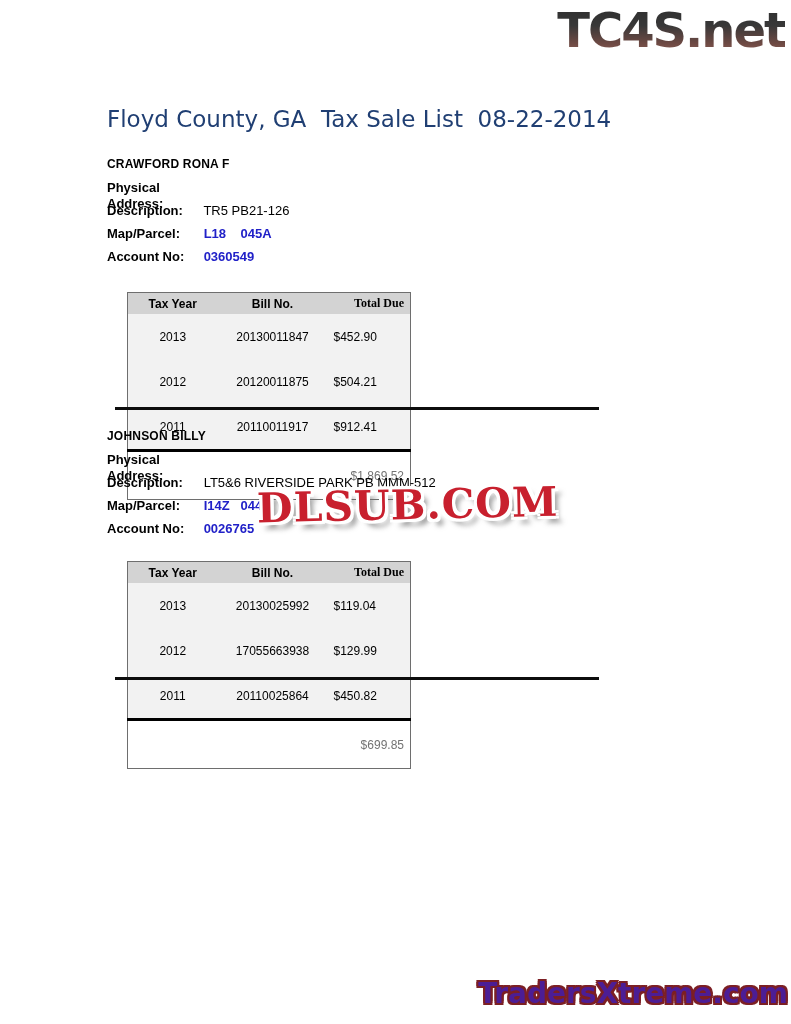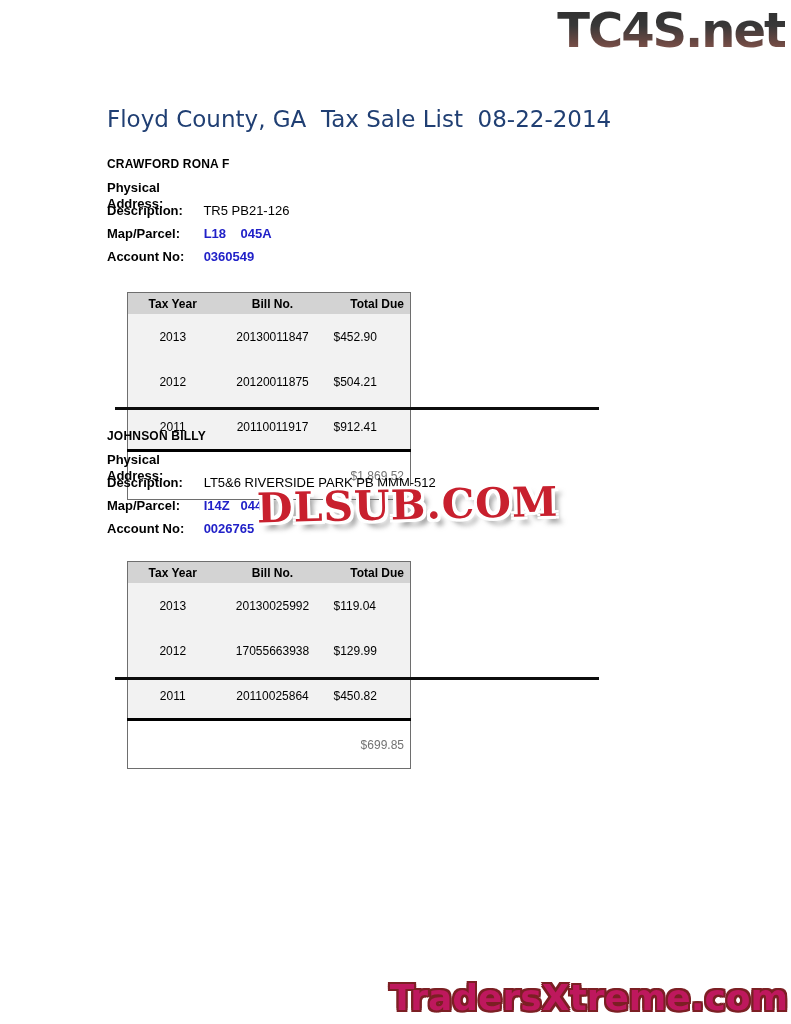--- a/index.html
+++ b/index.html
@@ -29,21 +29,21 @@
     transform:rotate(-1.3deg);
     text-shadow:
       -3px -3px 0 #fff, 3px -3px 0 #fff, -3px 3px 0 #fff, 3px 3px 0 #fff,
       -3px  0   0 #fff, 3px  0   0 #fff,  0 -3px 0 #fff, 0  3px 0 #fff,
       6px 7px 5px rgba(110,110,110,.65);
     z-index:5;
   }
   .wm-traders{
     position:absolute;top:977px;right:3px;
     font-family:"DejaVu Sans",sans-serif;font-weight:bold;
-    font-size:36px;letter-spacing:0;color:#be185d;
+    font-size:28px;letter-spacing:0;color:#4c1d95;
     text-shadow:
       -2px -2px 0 #7c1f24, 2px -2px 0 #7c1f24, -2px 2px 0 #7c1f24, 2px 2px 0 #7c1f24,
       -2px  0   0 #7c1f24, 2px  0   0 #7c1f24,  0 -2px 0 #7c1f24, 0  2px 0 #7c1f24,
       -5px -5px 3px #fff, 5px -5px 3px #fff, -5px 5px 3px #fff, 5px 5px 3px #fff,
        0 -5px 3px #fff, 0 5px 3px #fff, -5px 0 3px #fff, 5px 0 3px #fff;
   }
 
   
   .title{
     position:absolute;left:107px;top:106px;margin:0;
@@ -63,21 +63,21 @@
   table.taxtable{
     position:absolute;left:127px;border-collapse:collapse;table-layout:fixed;
     width:283px;font-size:12px;border:1px solid #6e6e6e;background:#f2f2f2;
   }
   table.taxtable col.c-year{width:90px;}
   table.taxtable col.c-bill{width:110px;}
   table.taxtable col.c-due{width:83px;}
   table.taxtable th{
     background:#d3d3d3;font-weight:bold;height:21px;padding:0 6px;text-align:center;
   }
-  table.taxtable th.h-due{text-align:right;}
+  table.taxtable th.h-due{text-align:right;font-family:Liberation Serif, serif;}
   table.taxtable td{height:21px;padding:12px 6px;}
   table.taxtable td.c1,table.taxtable td.c2{text-align:center;}
   table.taxtable td.c3{text-align:left;}
   table.taxtable tr.total-row td{
     background:#fff;border-top:3px solid #000;height:23px;
     color:#737373;text-align:right;
   }
 
   
   .divider{position:absolute;left:115px;width:484px;height:3px;background:#0d0d0d;}

